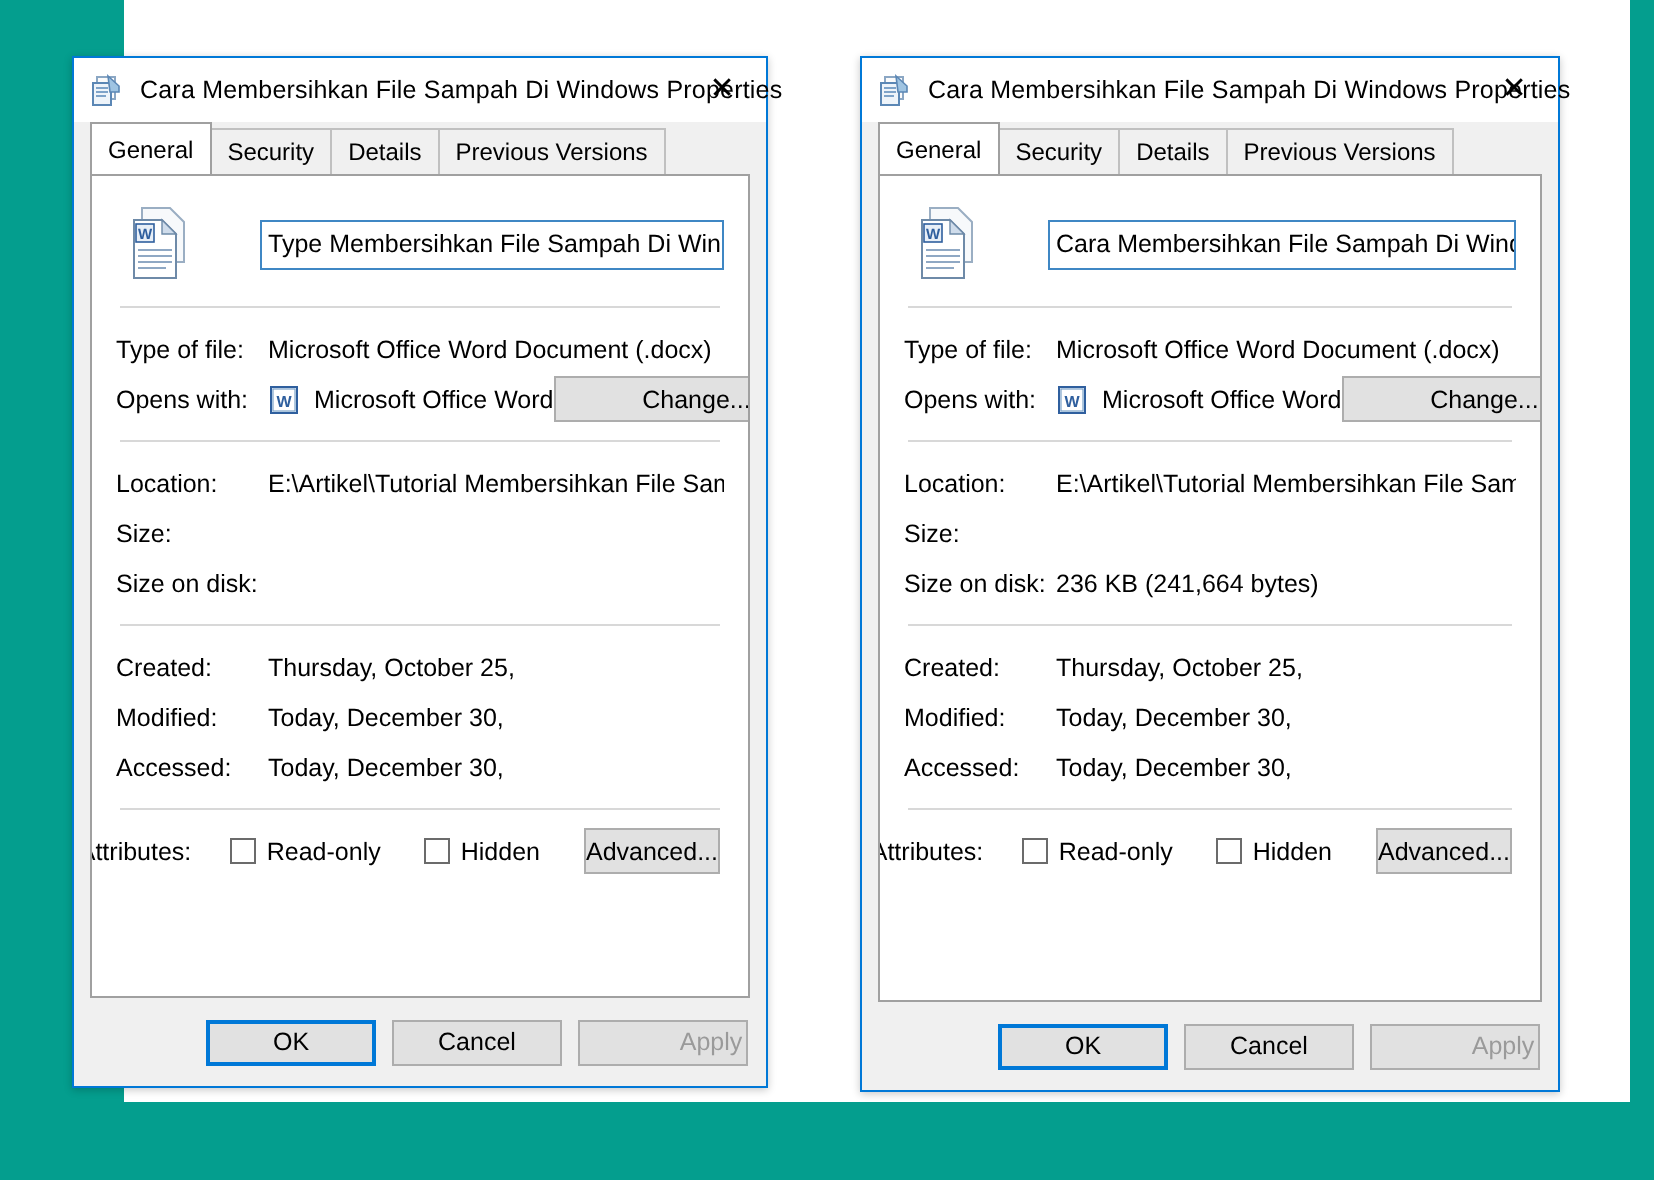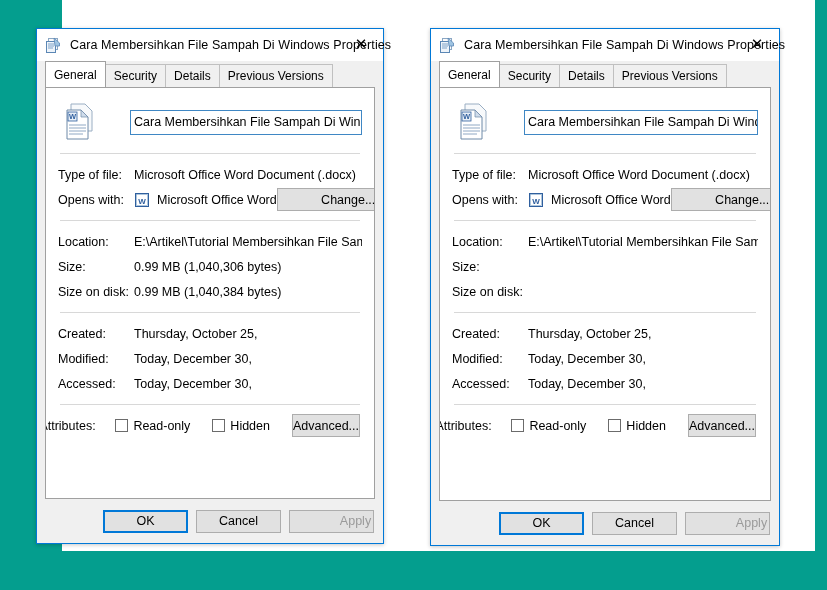--- a/index.html
+++ b/index.html
@@ -275,21 +275,21 @@
             <path d="M17 7 l7 7 h-7 z" fill="#cfdceb" stroke="#6e8aa8" stroke-width="0.7"></path>
             <rect x="4" y="9" width="9" height="9" fill="#e8eff7" stroke="#2f5f9e" stroke-width="0.8"></rect>
             <text x="8.5" y="16.3" font-size="7.5" font-family="Liberation Sans, sans-serif" fill="#2f5f9e" text-anchor="middle" font-weight="bold">W</text>
             <line x1="5" y1="22" x2="22" y2="22" stroke="#8fa8c4"></line>
             <line x1="5" y1="25" x2="22" y2="25" stroke="#8fa8c4"></line>
             <line x1="5" y1="28" x2="22" y2="28" stroke="#8fa8c4"></line>
             <line x1="5" y1="31" x2="19" y2="31" stroke="#8fa8c4"></line>
           </svg>
         </span>
         <div class="nameinput">
-          <span>Cara M</span>
+          <span>Type M</span>
             <span class="caret"></span>
             <span>embersihkan File Sampah Di Windows</span>
         </div>
       </div>
 
       <hr class="sep">
 
       <div class="row">
         <span class="lbl">Type of file:</span>
         <span class="val">Microsoft Office Word Document (.docx)</span>
@@ -311,25 +311,23 @@
       </div>
 
       <hr class="sep">
 
       <div class="row">
         <span class="lbl">Location:</span>
         <span class="val">E:\Artikel\Tutorial Membersihkan File Sampah Di Wi</span>
       </div>
       <div class="row">
         <span class="lbl">Size:</span>
-        <span class="val">0.99 MB (1,040,306 bytes)</span>
       </div>
       <div class="row">
         <span class="lbl">Size on disk:</span>
-        <span class="val">0.99 MB (1,040,384 bytes)</span>
       </div>
 
       <hr class="sep">
 
       <div class="row">
         <span class="lbl">Created:</span>
         <span class="val">Thursday, October 25,</span>
       </div>
       <div class="row">
         <span class="lbl">Modified:</span>
@@ -435,20 +433,21 @@
 
       <div class="row">
         <span class="lbl">Location:</span>
         <span class="val">E:\Artikel\Tutorial Membersihkan File Sampah Di Wi</span>
       </div>
       <div class="row">
         <span class="lbl">Size:</span>
       </div>
       <div class="row">
         <span class="lbl">Size on disk:</span>
+        <span class="val">236 KB (241,664 bytes)</span>
       </div>
 
       <hr class="sep">
 
       <div class="row">
         <span class="lbl">Created:</span>
         <span class="val">Thursday, October 25,</span>
       </div>
       <div class="row">
         <span class="lbl">Modified:</span>

